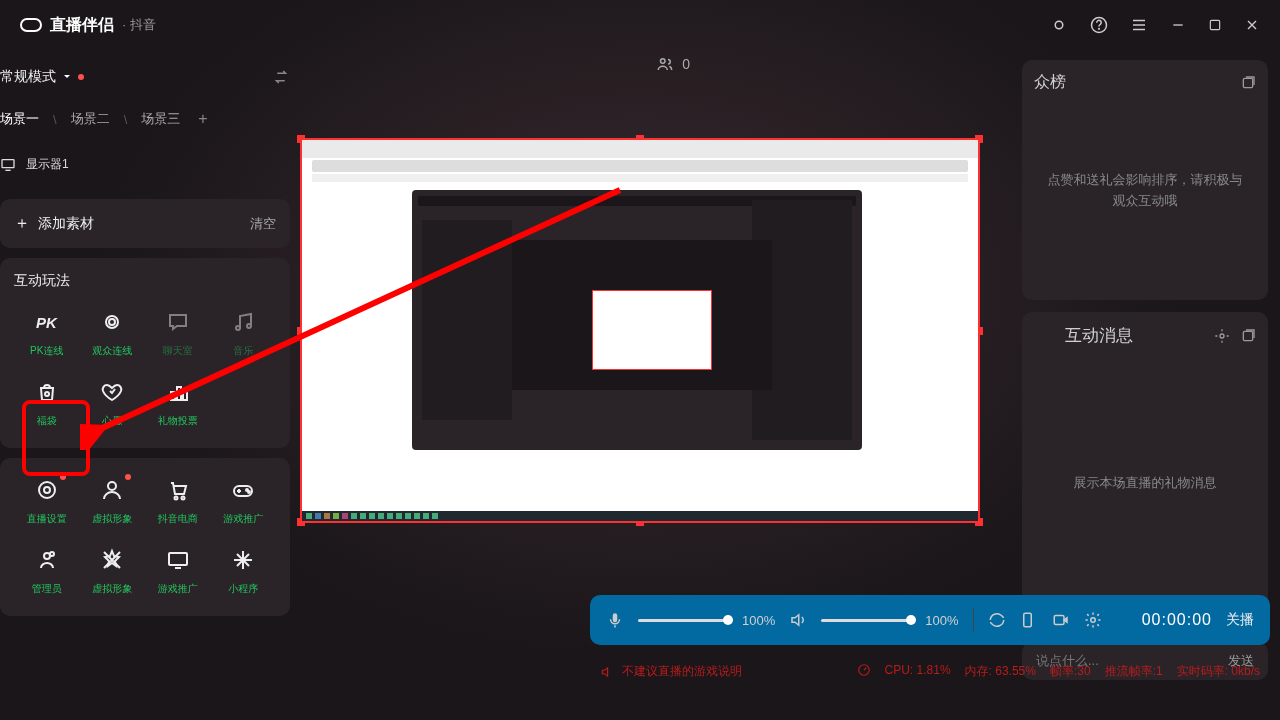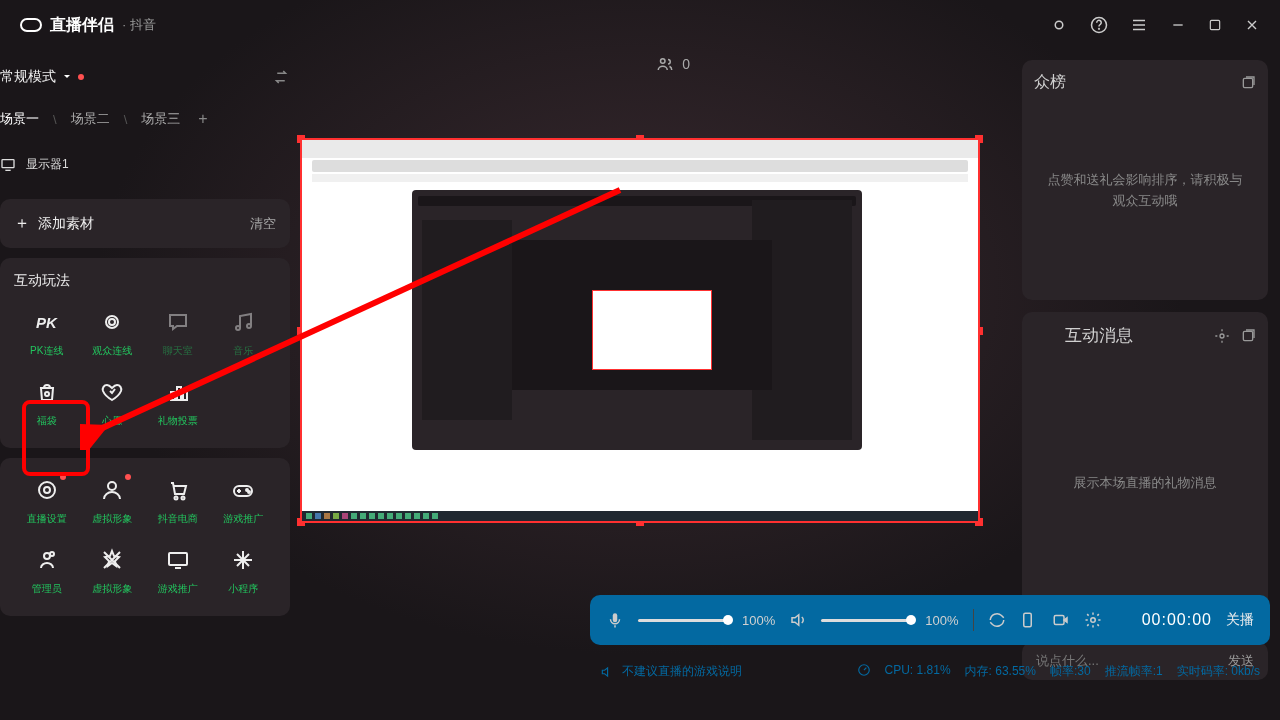--- a/index.html
+++ b/index.html
@@ -90,21 +90,21 @@
 }
 .slider { flex: 0 0 90px; height: 3px; background: #555; position: relative; border-radius: 2px; }
 .slider-fill { position: absolute; height: 100%; background: #ddd; border-radius: 2px; }
 .slider-thumb { position: absolute; width: 10px; height: 10px; background: #fff; border-radius: 50%; top: -4px; }
 .ctrl-icon { color: #ccc; cursor: pointer; }
 .divider { width: 1px; height: 22px; background: #444; }
 .timer { font-size: 16px; color: #fff; font-weight: 500; letter-spacing: 1px; }
 .stop-btn { color: #eee; font-size: 14px; }
 
 
-.status-bar { position: absolute; bottom: 10px; left: 300px; width: 680px; display: flex; justify-content: space-between; font-size: 12px; color: #0369a1; padding: 0 10px; gap: 27px;}
+.status-bar { position: absolute; bottom: 10px; left: 300px; width: 680px; display: flex; justify-content: space-between; font-size: 12px; color: #b91c1c; padding: 0 10px; gap: 27px;}
 .status-left { display: flex; gap: 8px; align-items: center; }
 .status-right { display: flex; gap: 14px; }
 
 
 .rank-box { background: #2a2428; border-radius: 10px; padding: 12px; height: 240px; display:flex; flex-direction:column; }
 .rank-header { display:flex; justify-content: space-between; align-items:center; font-size:16px; }
 .rank-desc { flex:1; display:flex; align-items:center; justify-content:center; text-align:center; color:#888; font-size:13px; padding:0 10px; line-height:1.6;}
 .msg-box { background: #2a2428; border-radius: 10px; padding: 12px; flex:1; display:flex; flex-direction:column; }
 .msg-header { display:flex; justify-content:space-between; align-items:center; font-size:17px;margin-left:31px; }
 .msg-body { flex:1; display:flex; align-items:center; justify-content:center; color:#888; font-size:13px; }

